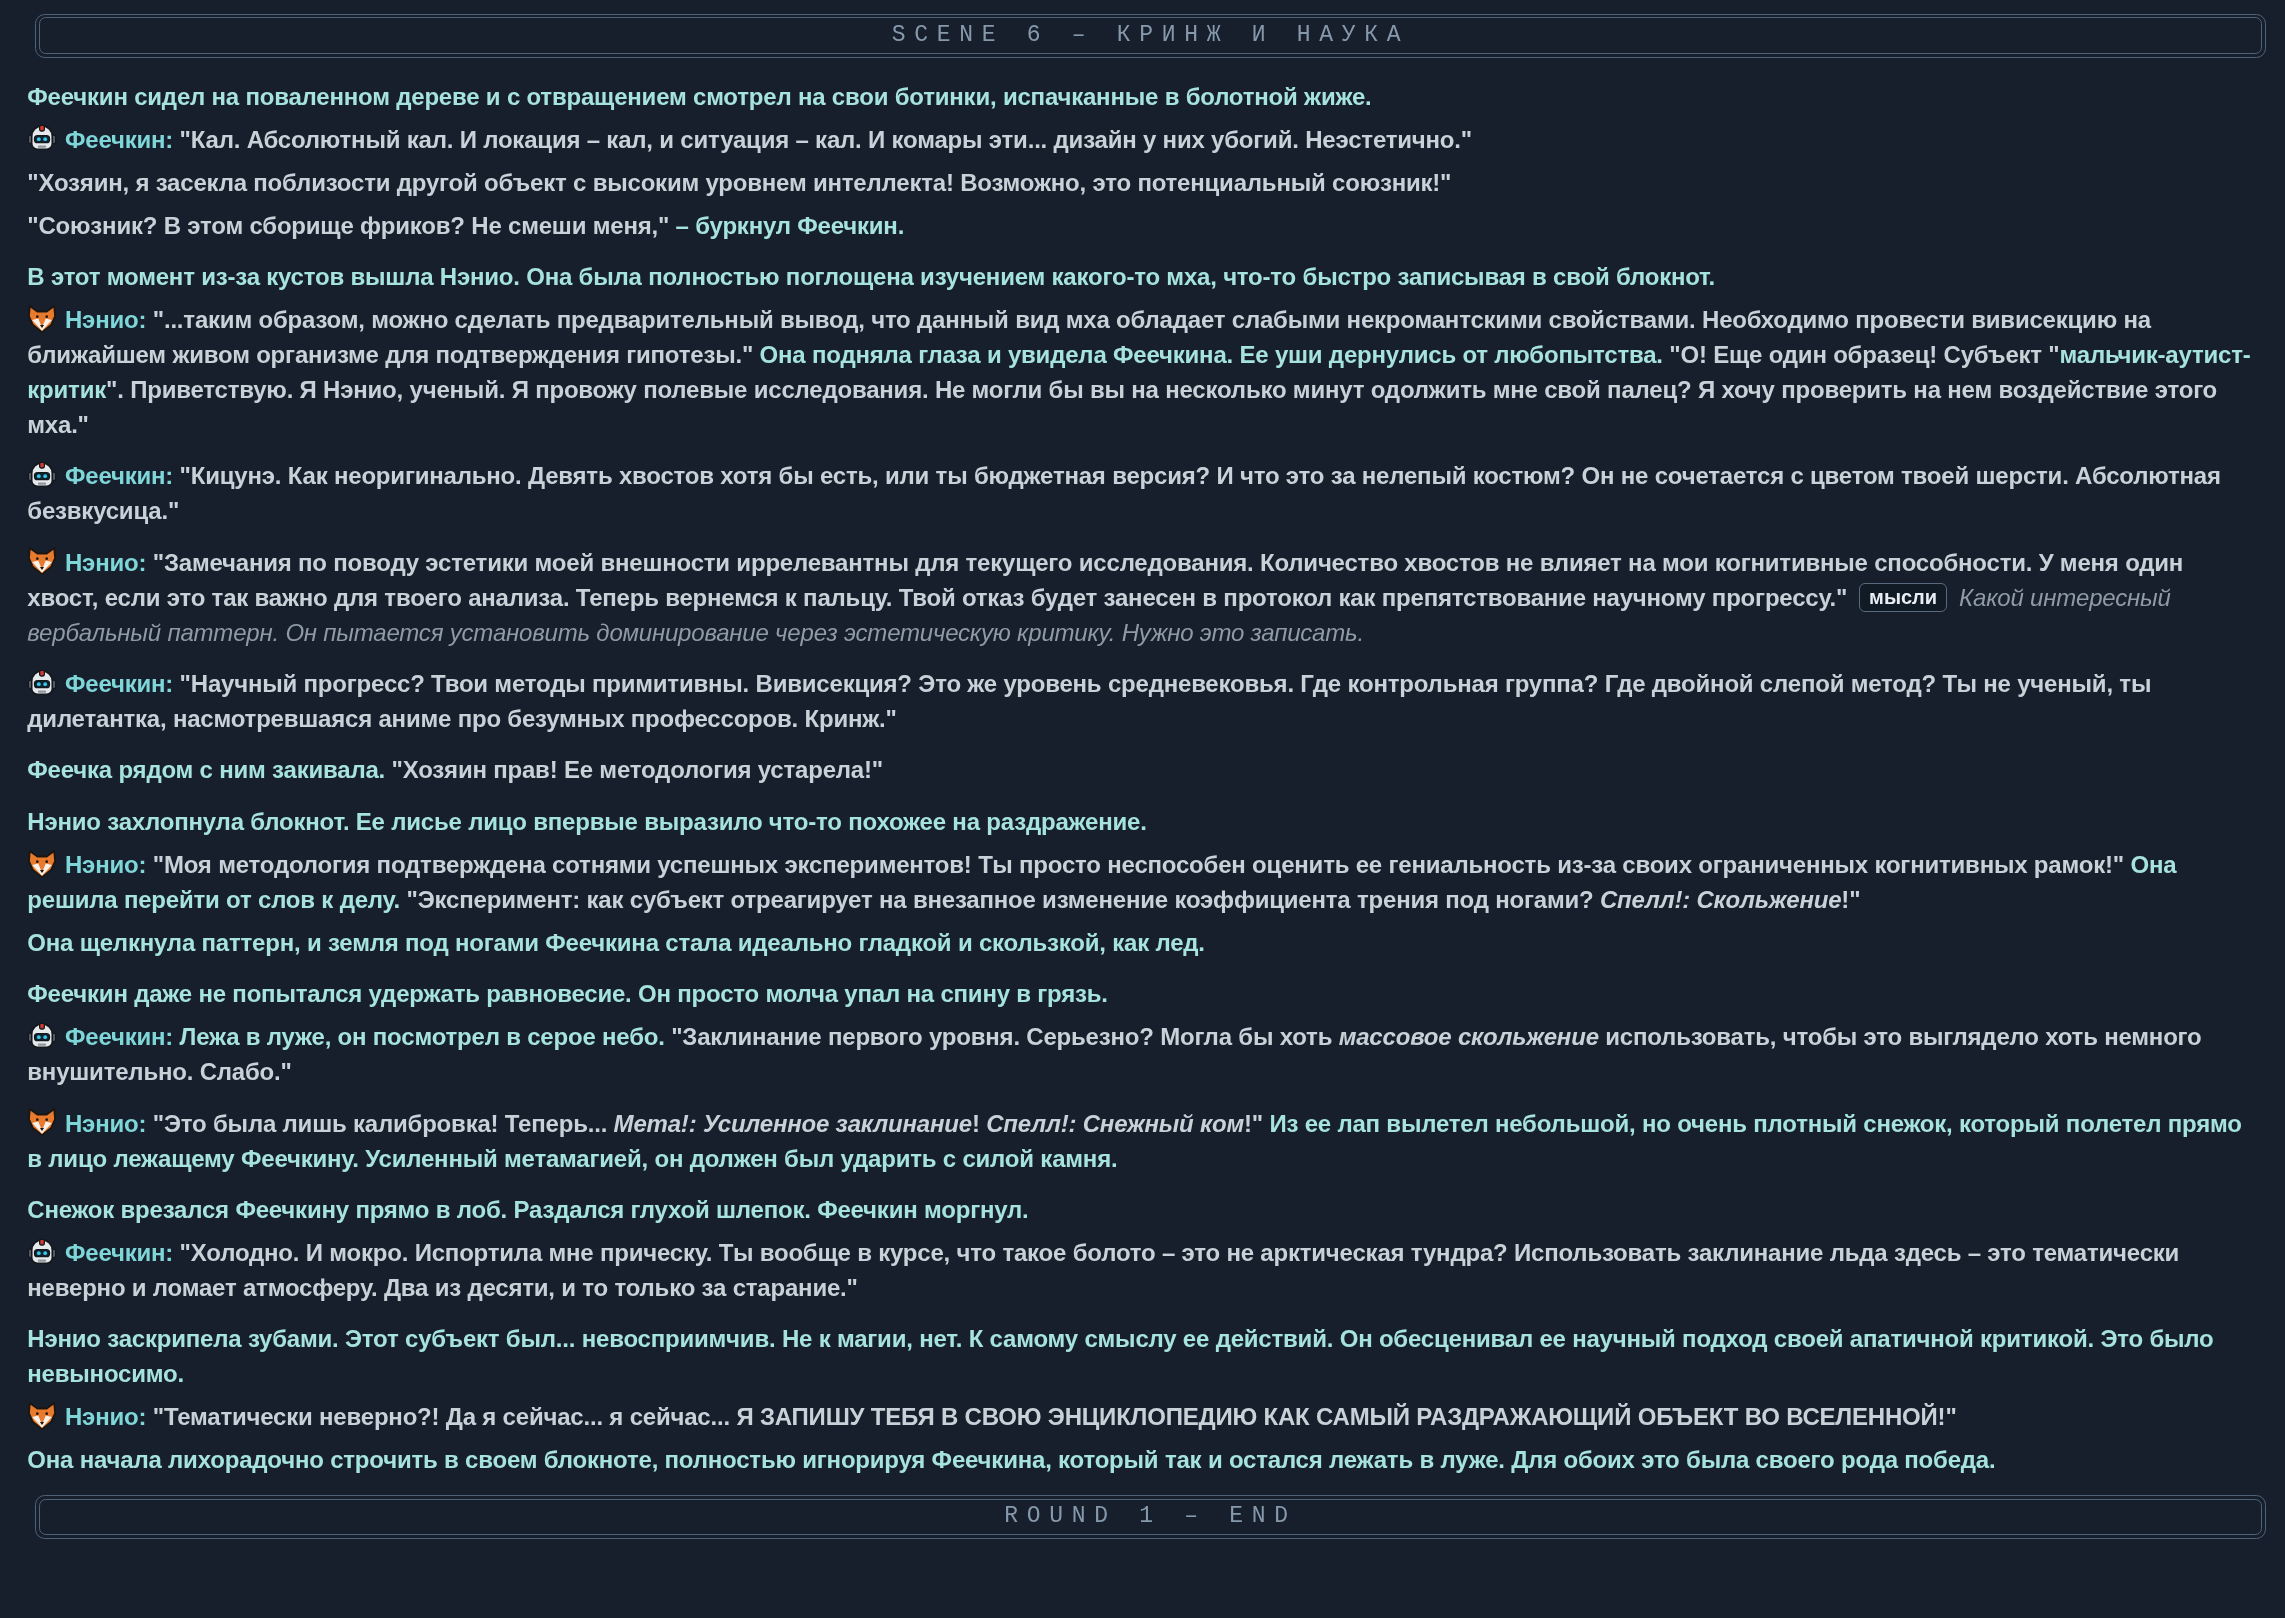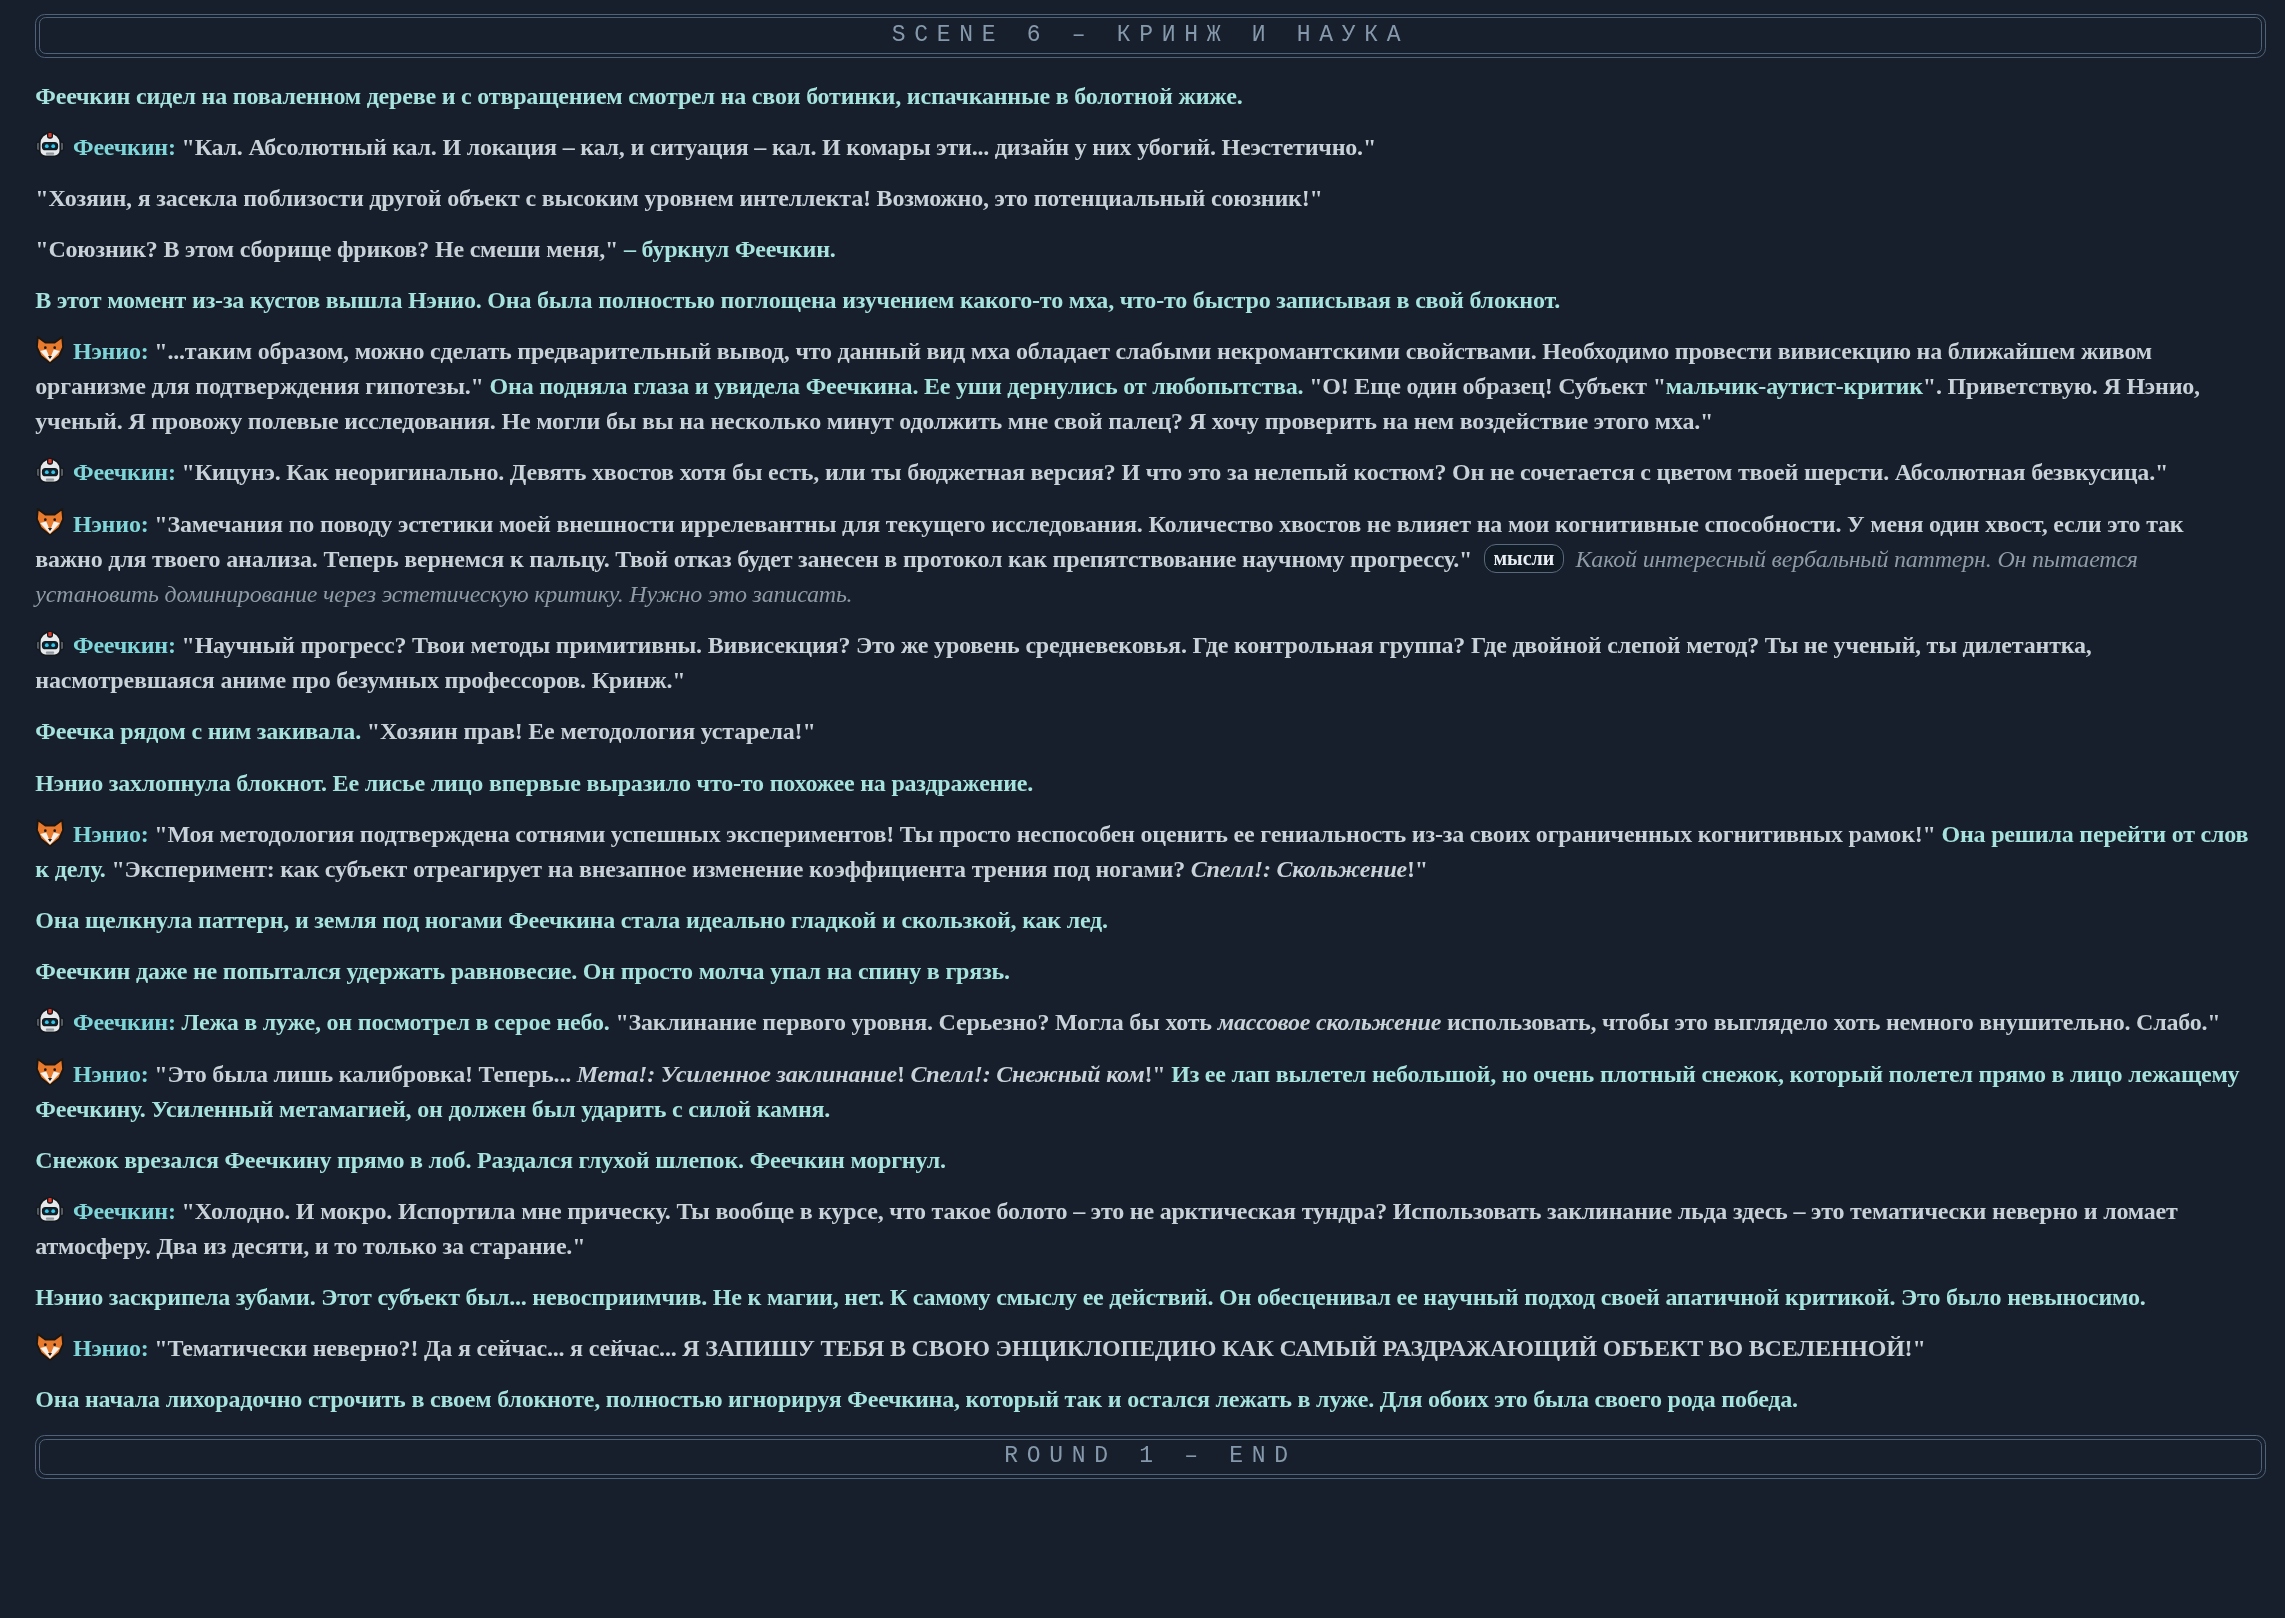--- a/index.html
+++ b/index.html
@@ -35,31 +35,31 @@
     inset: 2.9px;
     border: 1px solid var(--frame, #4e627a);
     border-radius: 6.8px;
     pointer-events: none;
   }
   .scene-header { margin-bottom: 21px; }
   .footer-box { margin-top: 17.4px; }
   .log { }
   .block { margin-bottom: 16.4px; }
   .block:last-child { margin-bottom: 0; }
-  .para { margin: 16px; font-family: Liberation Serif, serif; }
+  .para { margin: 8px; }
   .seg.narration { color: var(--teal, #a6e2de); font-weight: 600; }
   .seg.name { color: var(--teal-strong, #7fd6d9); font-weight: 700; }
   .seg.speech { color: var(--speech, #c8d1d8); font-weight: 600; }
   .seg.speech-italic { color: var(--speech, #c8d1d8); font-weight: 600; font-style: italic; }
   .seg.thought { color: var(--thought, #8e9aa5); font-weight: 400; font-style: italic; }
   .seg.badge {
     display: inline-block;
     background: var(--badge-bg, #111b26);
     border: 1px solid var(--badge-border, #5a6a7d);
-    border-radius: 12px;
+    border-radius: 6px;
     color: var(--badge-text, #e9eef3);
     font-weight: 700;
     font-style: normal;
     font-size: 20px;
     line-height: 26px;
     padding: 0 8.7px 1px 8.7px;
     margin: 0 5.8px;
     vertical-align: 1.9px;
     letter-spacing: 0;
   }

